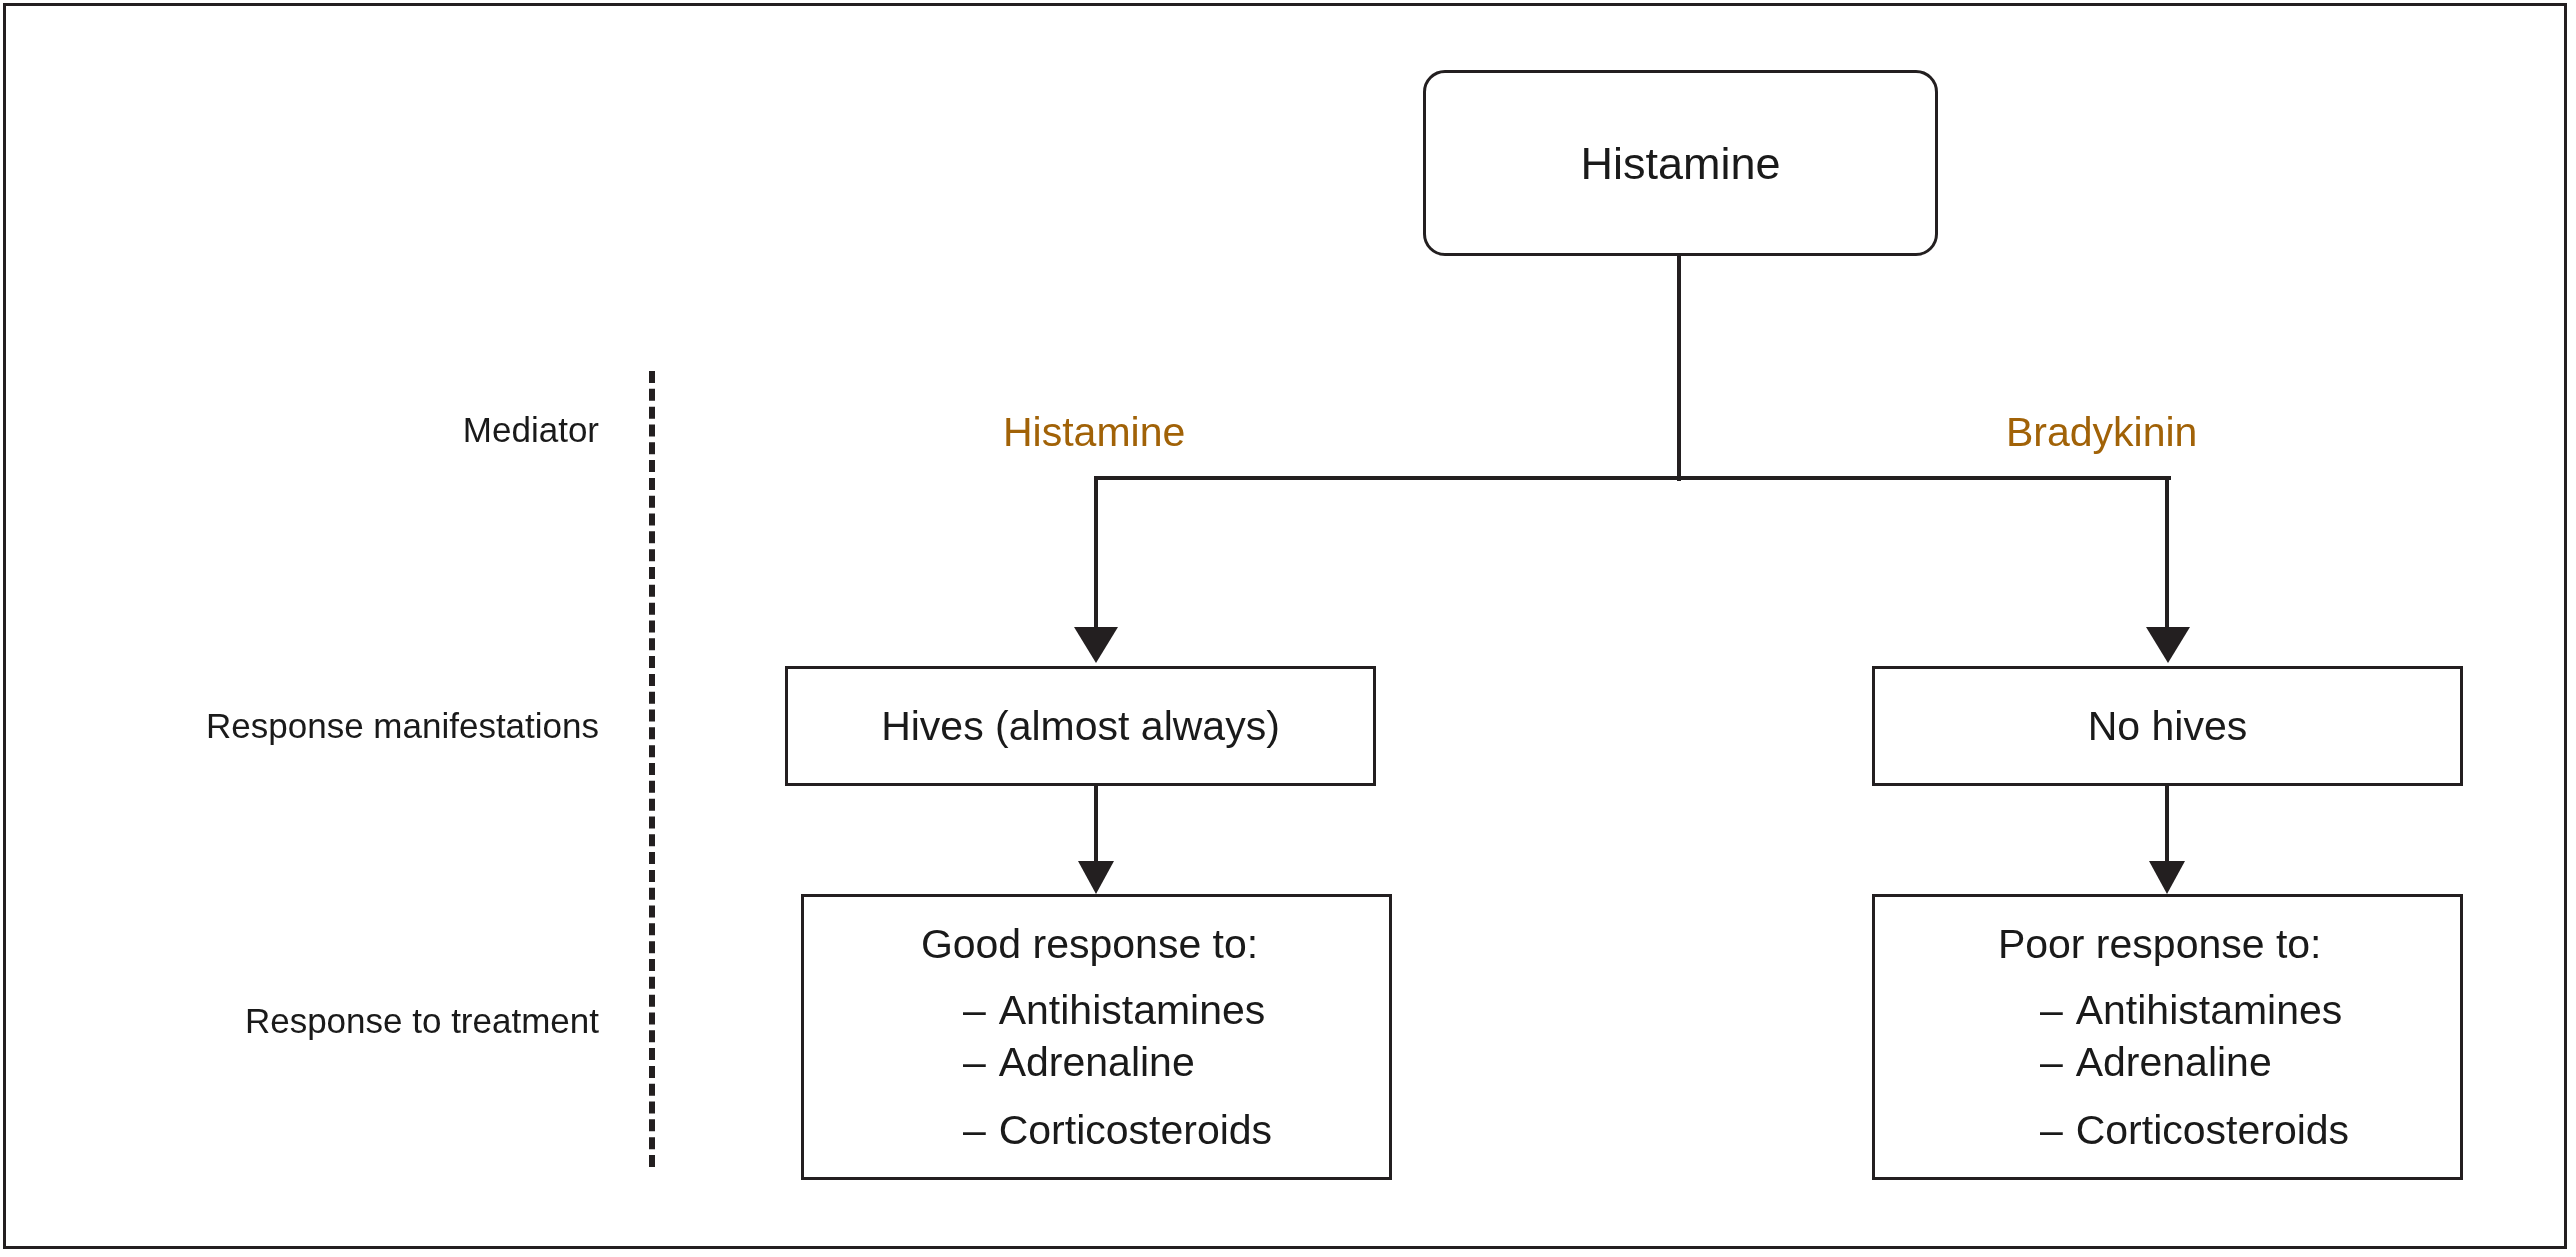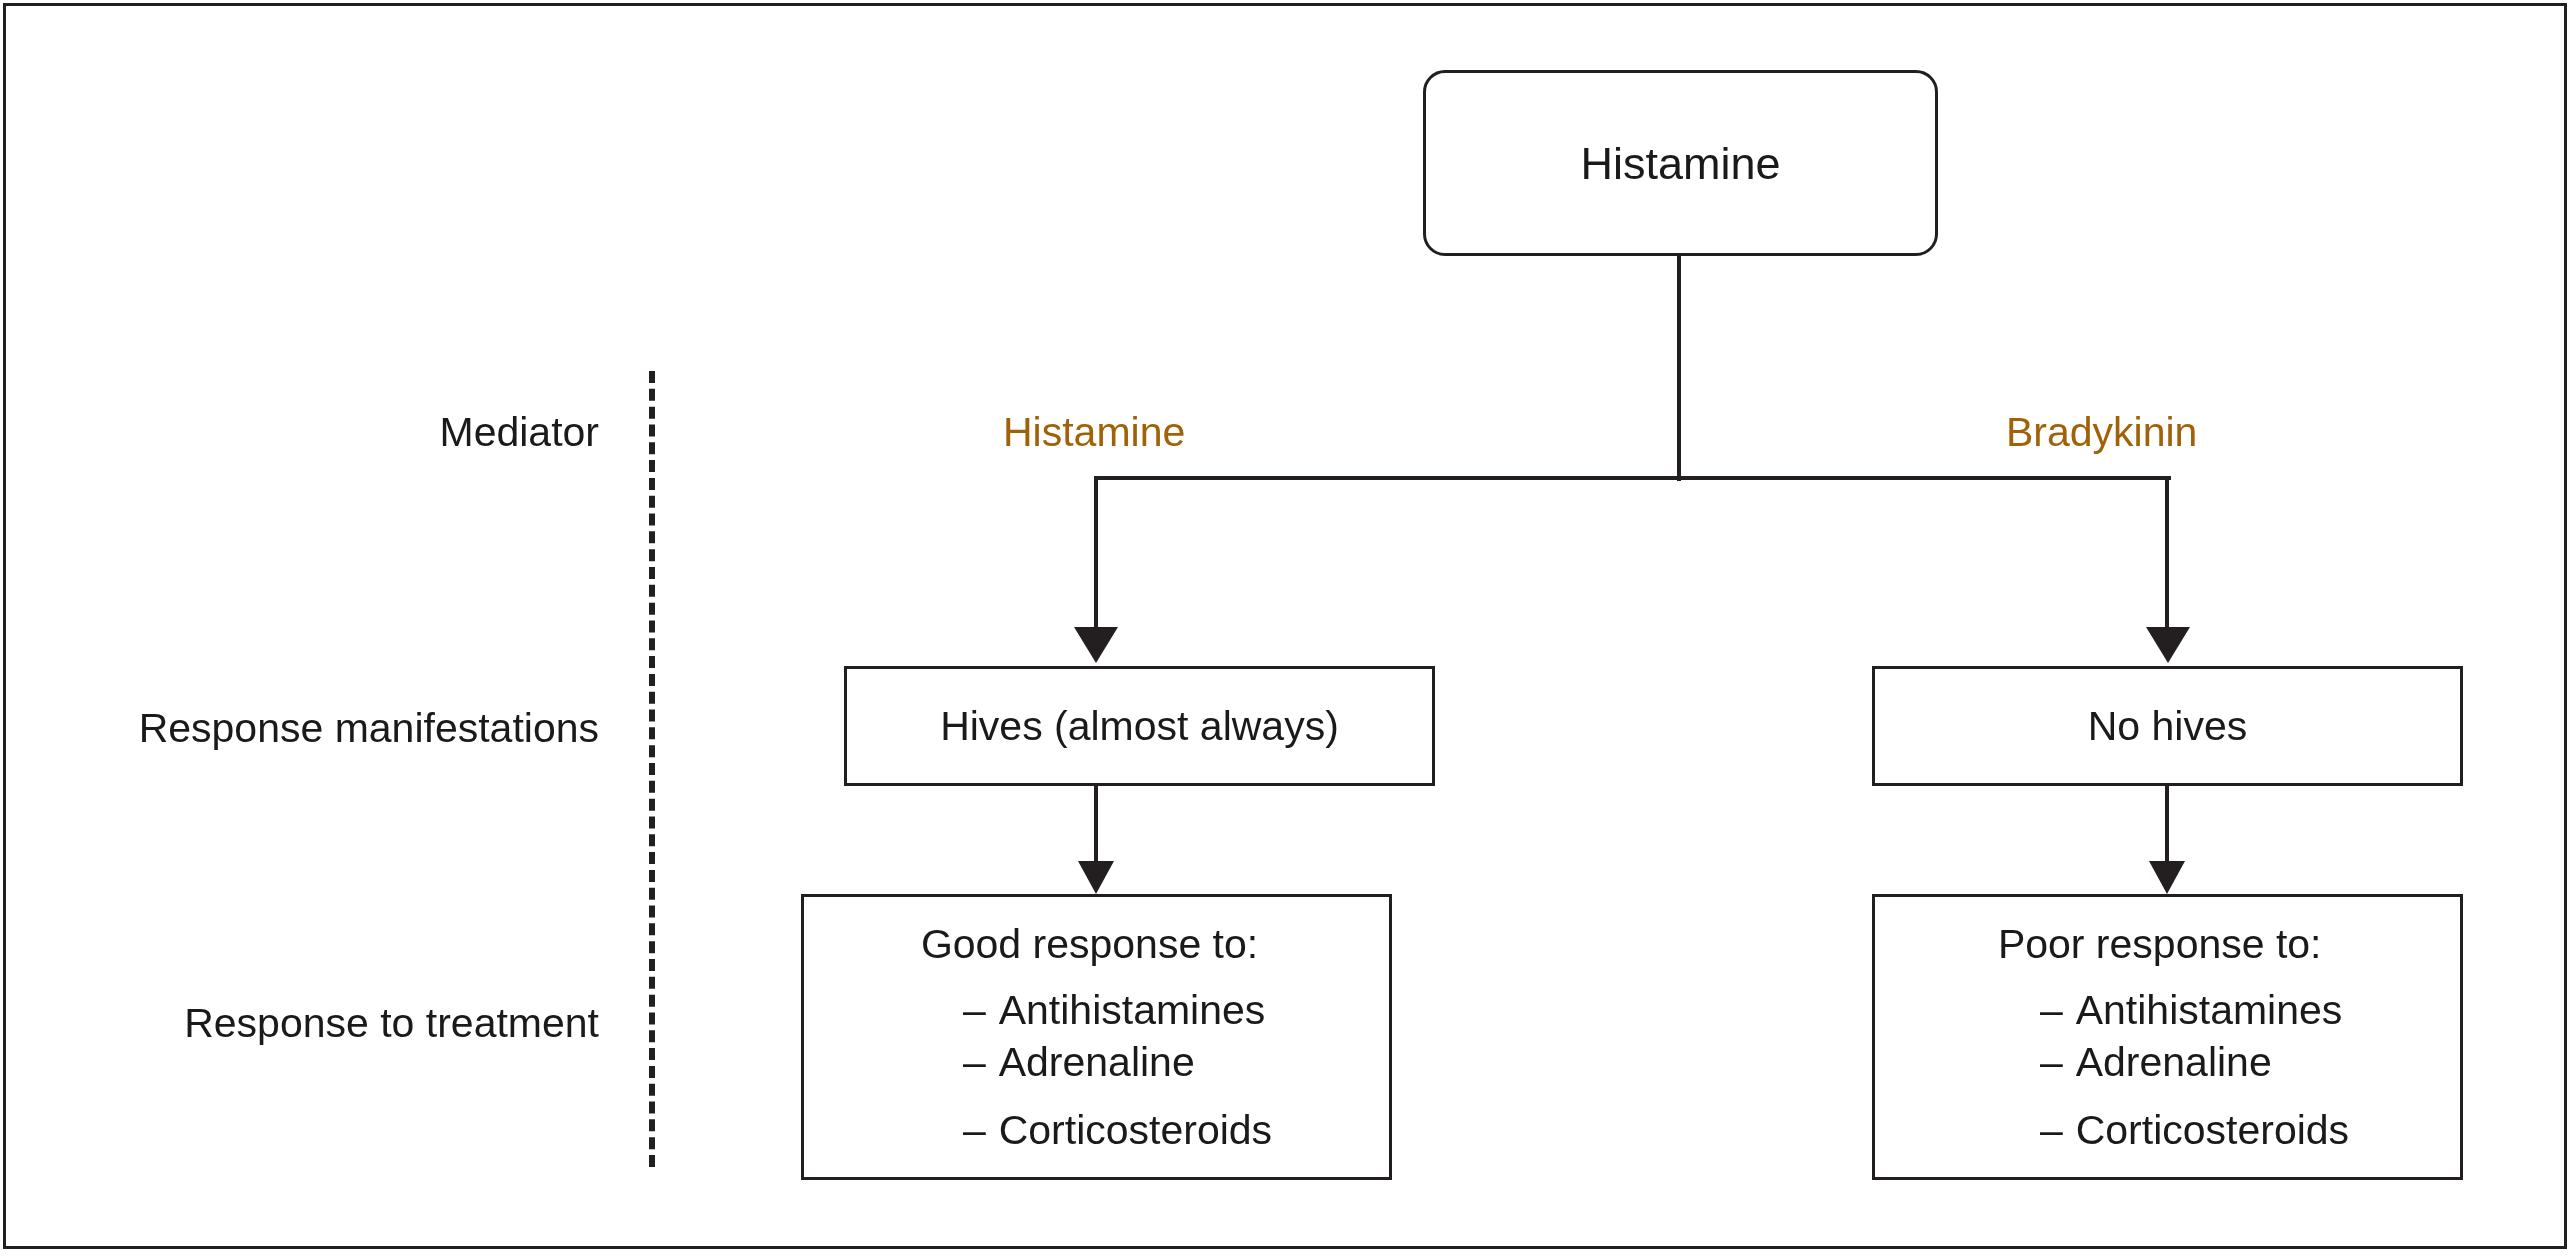--- a/index.html
+++ b/index.html
@@ -37,21 +37,21 @@
     width: 0;
     height: 796px;
     border-left: 6px dashed #231f20;
   }
   
   .row-label {
     position: absolute;
     right: 1977px;           
     text-align: right;
     white-space: nowrap;
-    font-size: 41px;
+    font-size: 35px;
     line-height: 1;
     color: #1a1a1a;
   }
   .row-label.mediator          { top: 412px; }
   .row-label.manifestations    { top: 708px; }
   .row-label.treatment         { top: 1003px; }
 
   
   .node-root {
     position: absolute;
@@ -73,21 +73,21 @@
   }
 
   
   .node-rect {
     position: absolute;
     border: 3px solid #231f20;
     box-sizing: border-box;
     background: #ffffff;
   }
   .node-hives {
-    left: 844px; top: 666px; width: 591px; height: 120px;
+    left: 785px; top: 666px; width: 591px; height: 120px;
     display: flex; align-items: center; justify-content: center;
   }
   .node-nohives {
     left: 1872px; top: 666px; width: 591px; height: 120px;
     display: flex; align-items: center; justify-content: center;
   }
   .node-hives .node-text,
   .node-nohives .node-text {
     font-size: 41px;
     line-height: 1;

